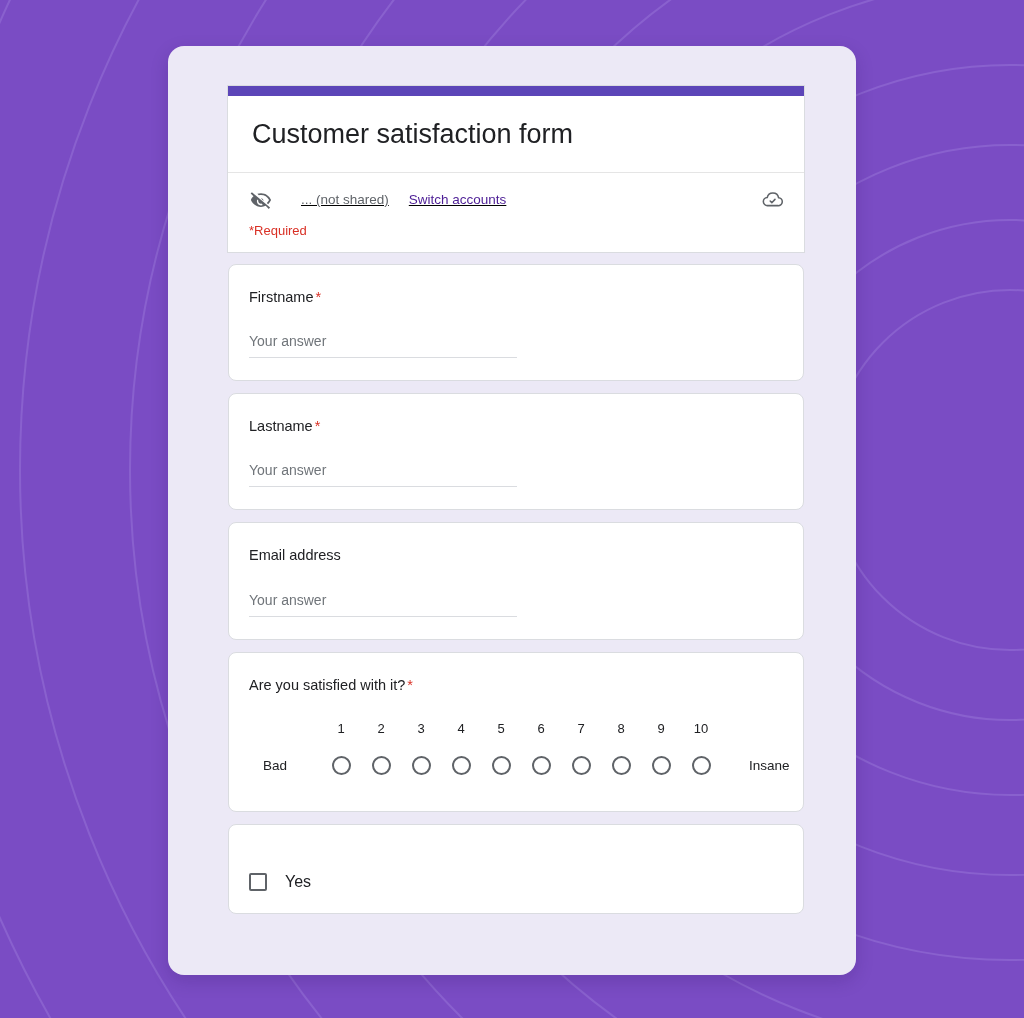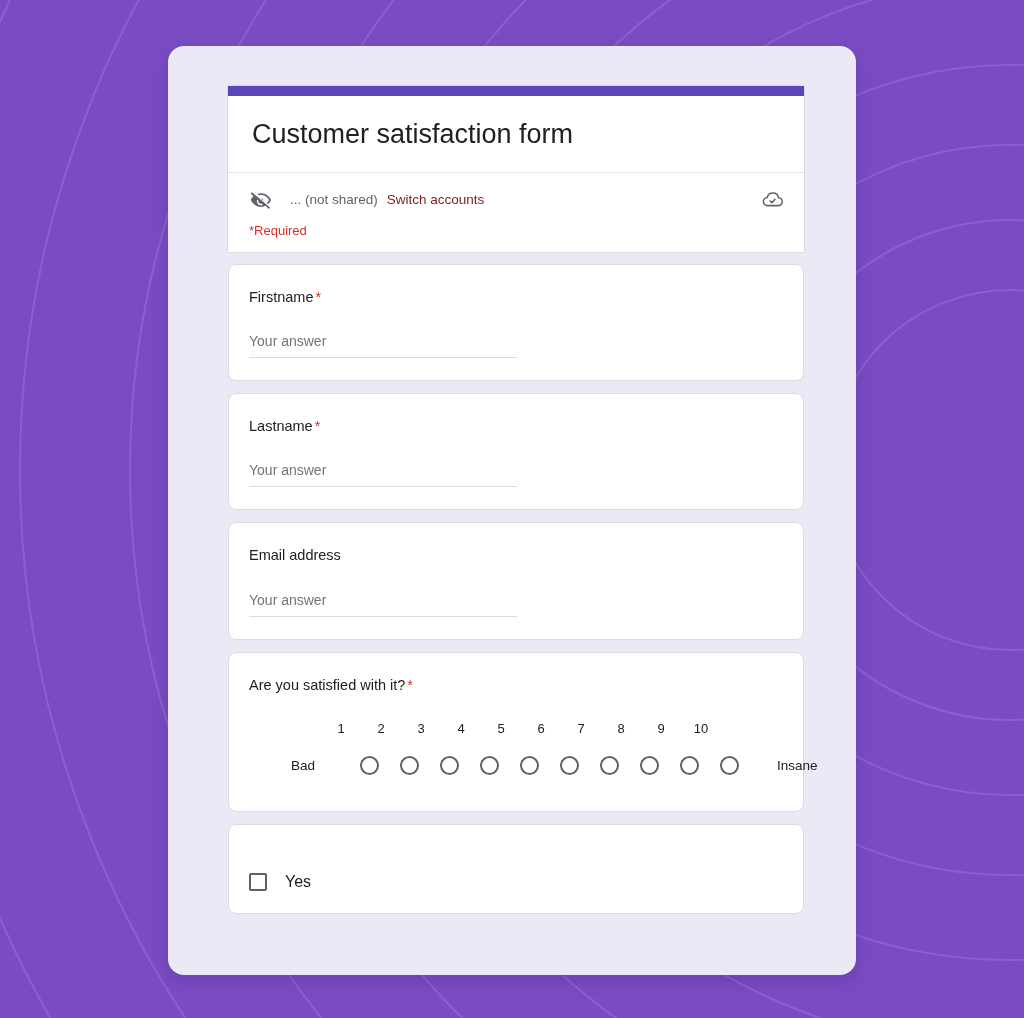--- a/index.html
+++ b/index.html
@@ -82,21 +82,22 @@
   }
 
   .header-meta-zone {
     padding: 14px 20px 14px 20px;
     background: #fff;
   }
 
   .meta-row {
     display: flex;
     align-items: center;
-    gap: 4px;
+    gap: 15px;
+    text-decoration: underline;
   }
 
   .eye-off-icon {
     width: 26px;
     height: 26px;
     flex: 0 0 26px;
     color: #5f6368;
     display: flex;
     align-items: center;
     justify-content: center;
@@ -104,21 +105,21 @@
 
   .meta-text {
     font-size: 13.5px;
     color: #5f6368;
     margin-left: 12px;
     white-space: nowrap;
   }
 
   .switch-accounts-link {
     font-size: 13.5px;
-    color: #7f1d1d;
+    color: #4c1d95;
     margin-left: 5px;
     cursor: pointer;
     white-space: nowrap;
   }
 
   .cloud-done-icon {
     margin-left: auto;
     width: 24px;
     height: 24px;
     color: #5f6368;
@@ -171,21 +172,21 @@
   }
 
   .scale-grid {
     display: grid;
     grid-template-columns: 64px repeat(10, 40px) 1fr;
     align-items: center;
     column-gap: 0;
   }
 
   .scale-numbers-row { height: 28px; }
-  .scale-options-row { height: 46px; margin-left: 28px; }
+  .scale-options-row { height: 46px; }
 
   .scale-num {
     font-size: 13px;
     color: #202124;
     text-align: center;
   }
 
   .scale-end-label {
     font-size: 13.5px;
     color: #202124;

